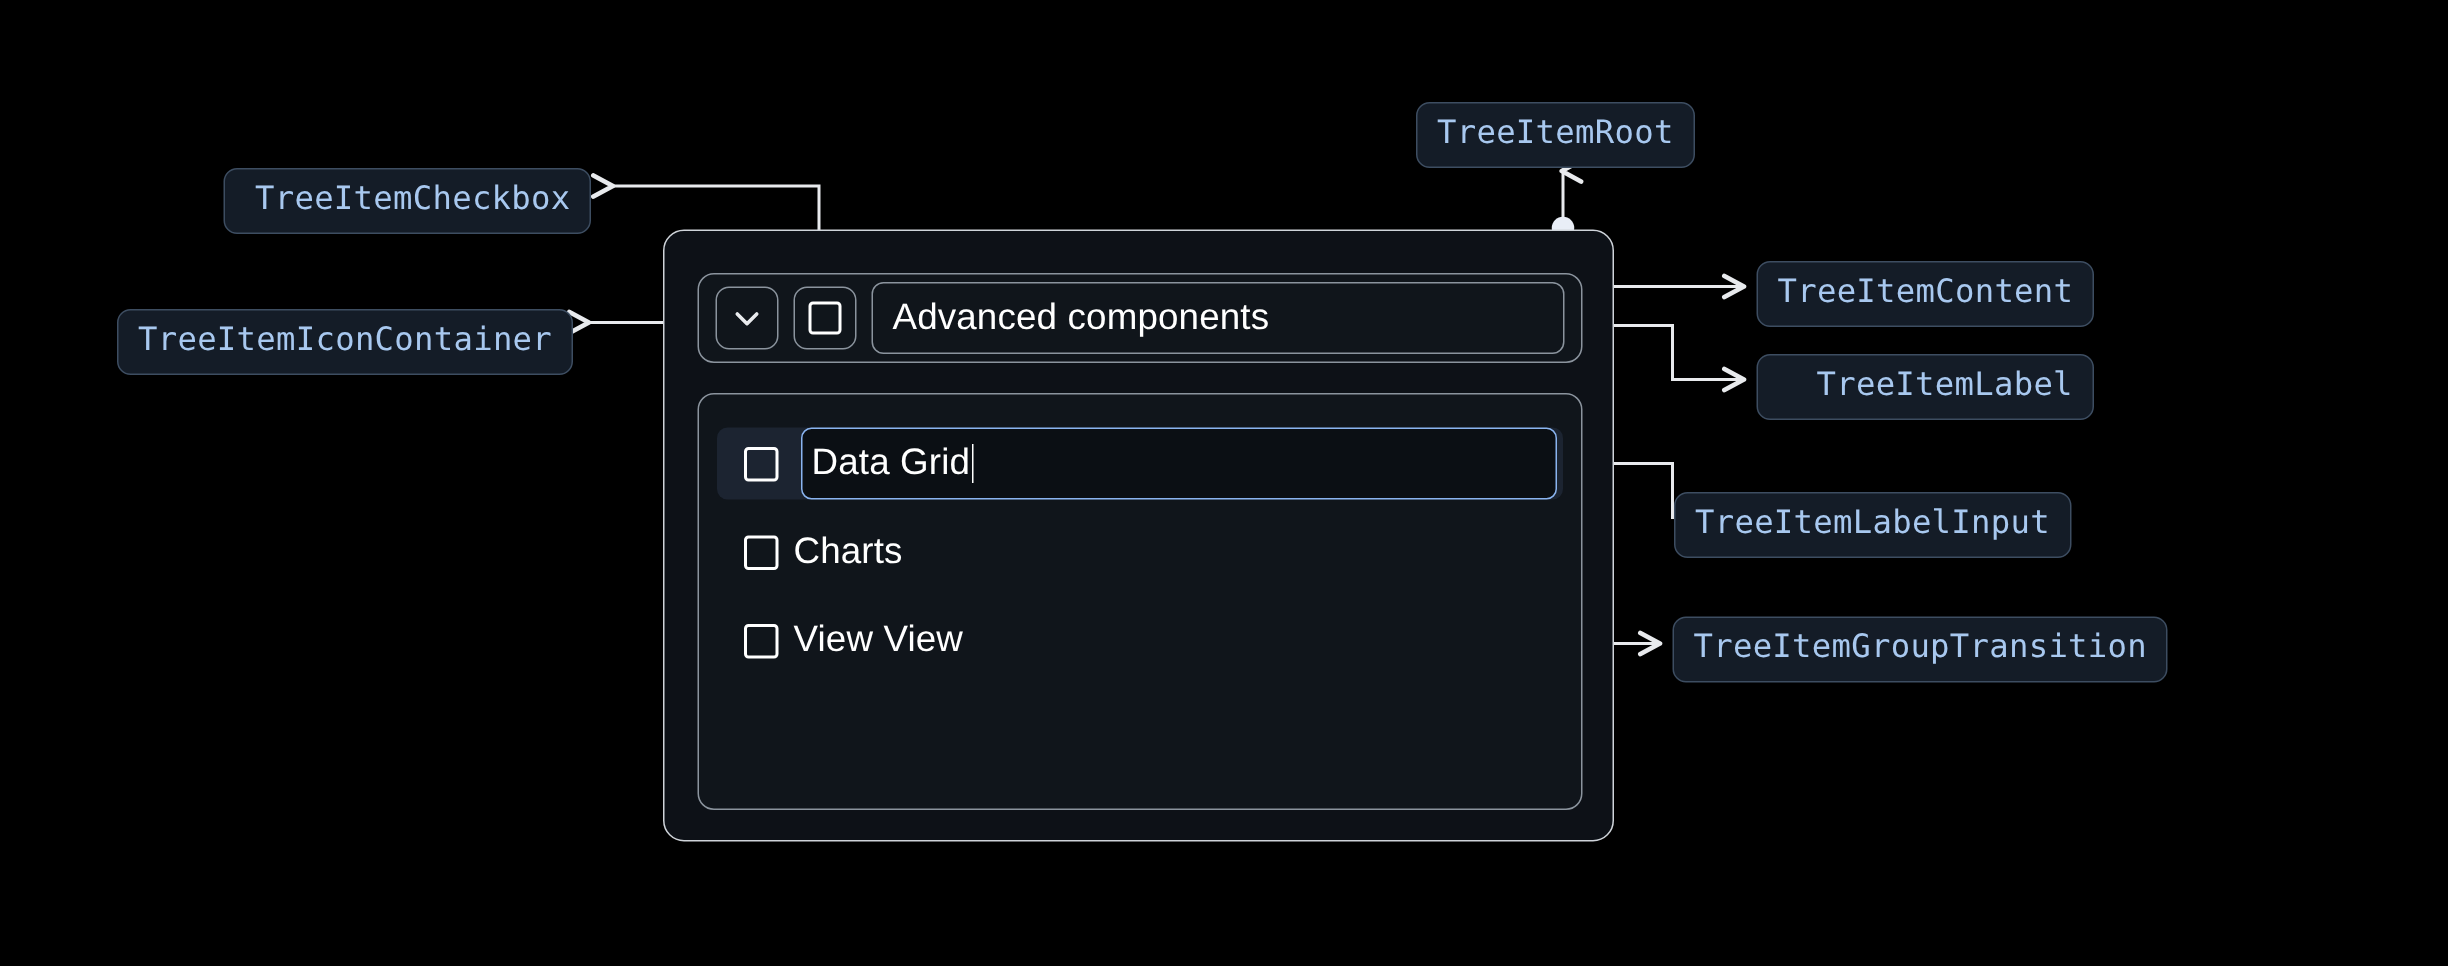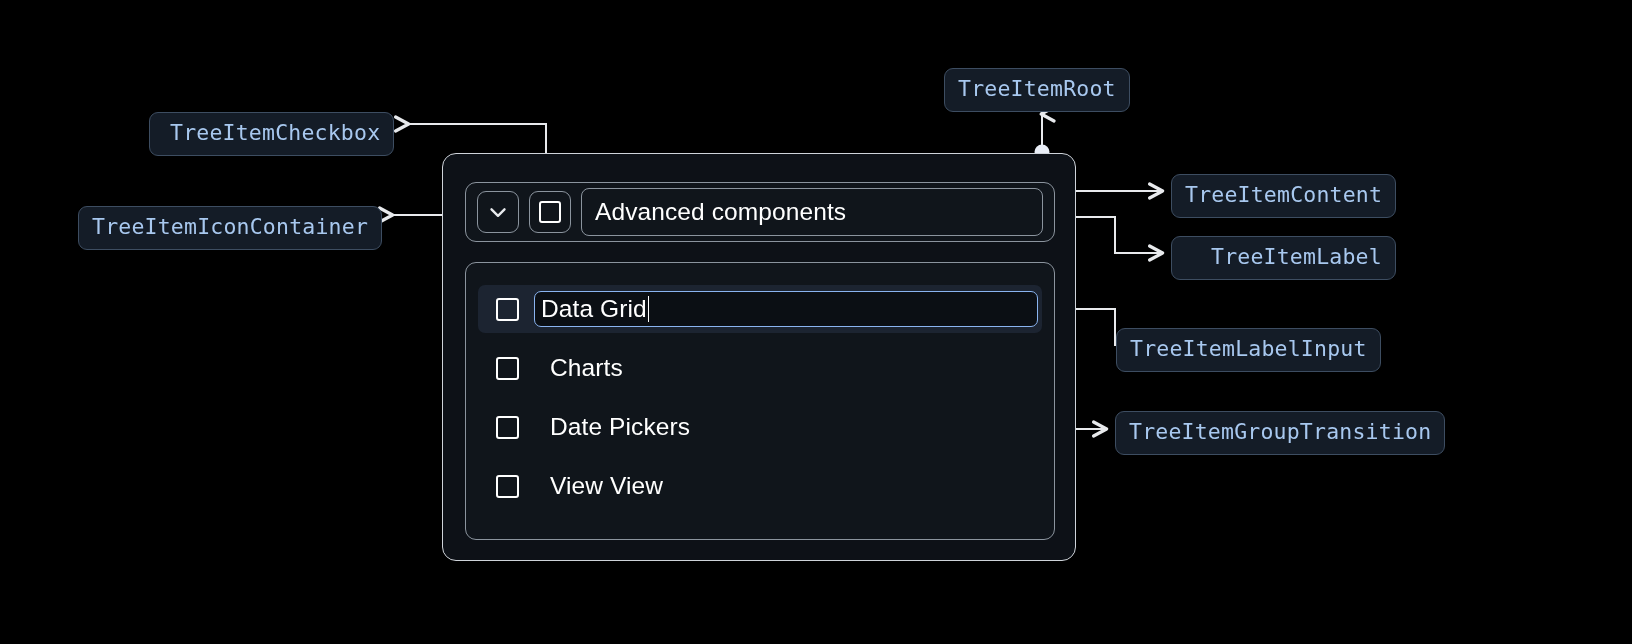--- a/index.html
+++ b/index.html
@@ -144,32 +144,32 @@
   .row-cb {
     width: 23px;
     height: 23px;
     flex: 0 0 23px;
     box-sizing: border-box;
     border: 2.5px solid #ffffff;
     border-radius: 3px;
   }
 
   .row-label {
-    margin-left: 31px;
+    margin-left: 10px;
     color: #ffffff;
     font-size: 24.5px;
     letter-spacing: 0.1px;
     white-space: nowrap;
   }
 
   .row-input {
     margin-left: 15px;
     flex: 1 1 auto;
     margin-right: 4px;
-    height: 36px;
+    height: 48px;
     box-sizing: border-box;
     background: #0b0f14;
     border: 1.5px solid #8ab4f0;
     border-radius: 7px;
     display: flex;
     align-items: center;
     padding-left: 6px;
     color: #ffffff;
     font-size: 24.5px;
     letter-spacing: 0.1px;
@@ -267,24 +267,20 @@
         <span>Data Grid</span>
         <span class="caret"></span>
       </div>
     </div>
 
     <div class="tree-row">
       <span class="row-cb"></span>
       <span class="row-label">Charts</span>
     </div>
 
-    <div class="tree-row">
-      <span class="row-cb"></span>
-      <span class="row-label">Date Pickers</span>
-    </div>
 
     <div class="tree-row">
       <span class="row-cb"></span>
       <span class="row-label">View View</span>
     </div>
 
   </div>
 </div>
 
 </body></html>

